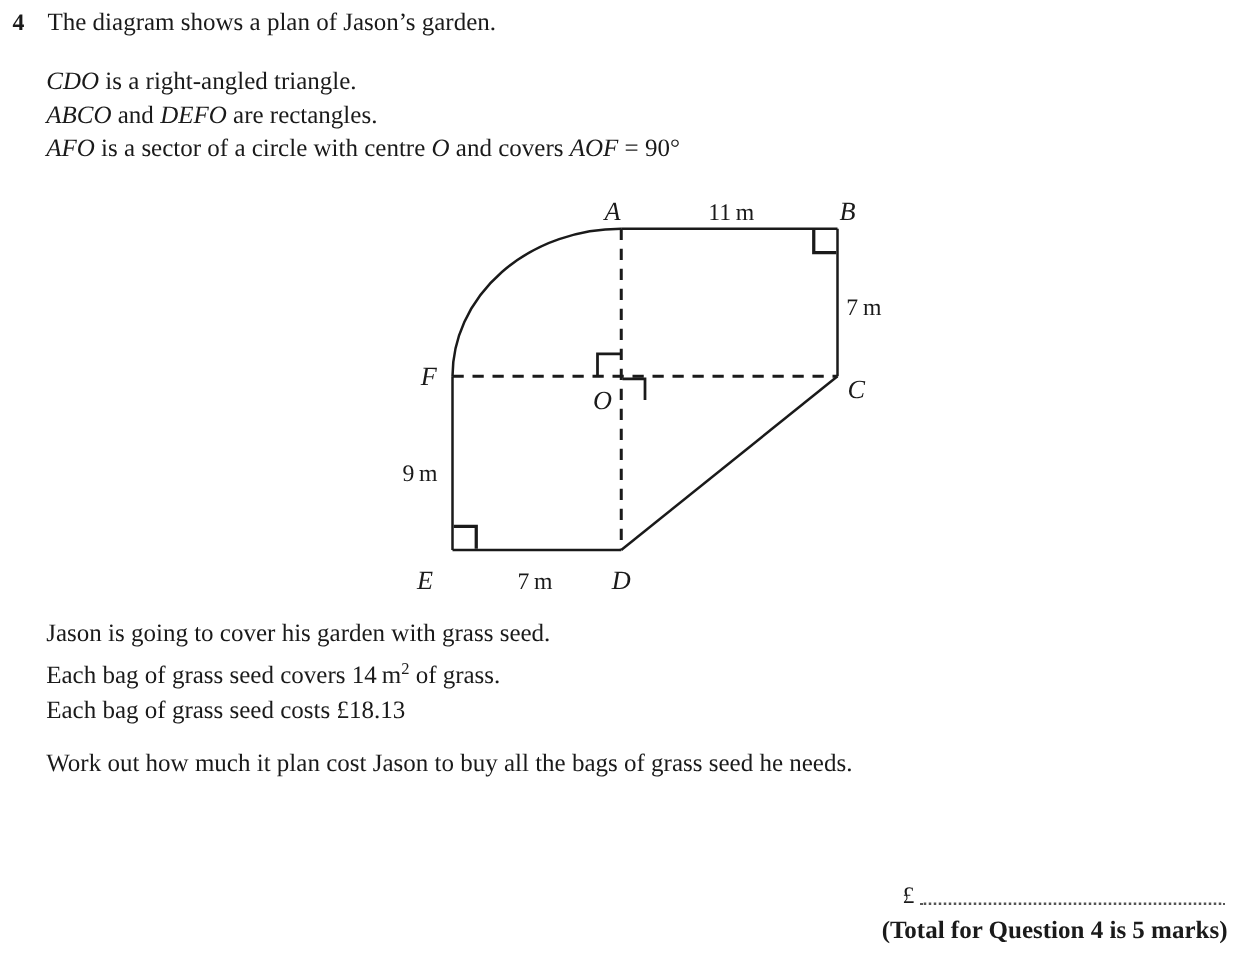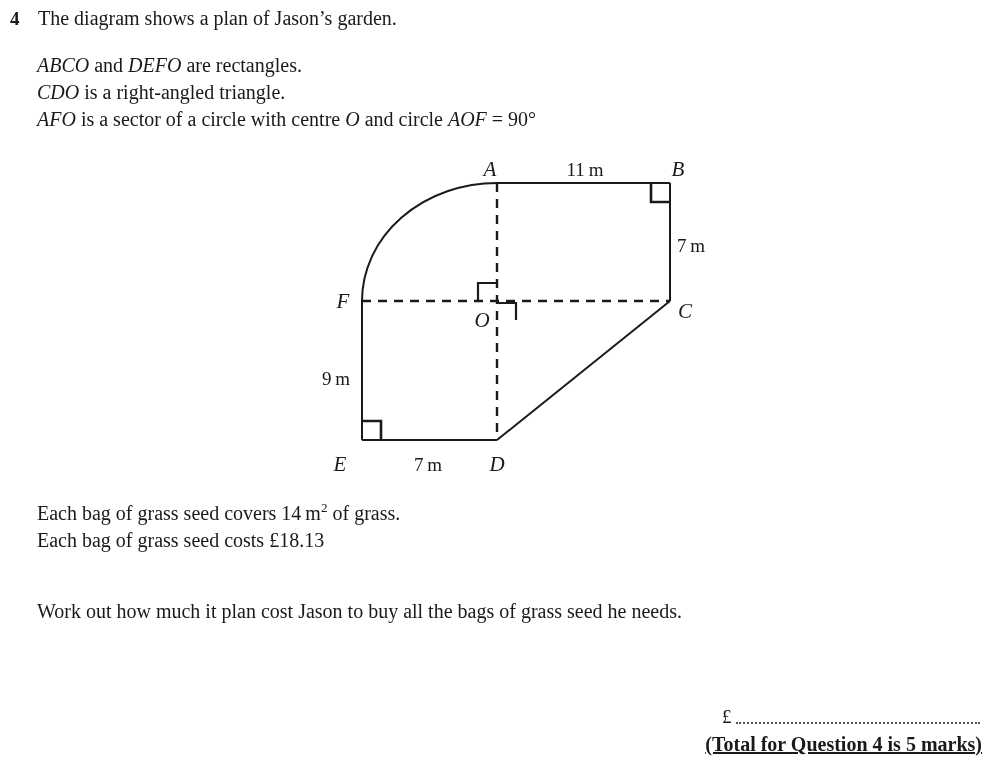--- a/index.html
+++ b/index.html
@@ -84,48 +84,47 @@
   }
 
   .total-line {
     position: absolute;
     left: 0px;
     top: 733px;
     width: 982px;
     text-align: right;
     font-weight: bold;
     font-size: 20px;
-    text-decoration: underline;
   }
 
   .sup { font-size: 0.66em; vertical-align: super; }
 
   svg text {
     font-family: "Liberation Serif", "DejaVu Serif", serif;
     fill: #1a1a1a;
   }
   .lbl   { font-size: 21px; font-style: italic; }
   .dim   { font-size: 19px; }
 </style>
 </head>
 <body>
 
 <div class="q-number">4</div>
 
 <div class="stem">The diagram shows a plan of Jason’s garden.</div>
 
 <div class="facts">
   <div class="line">
+    <span class="it">CDO</span><span> is a right-angled triangle.</span>
+  </div>
+  <div class="line">
     <span class="it">ABCO</span><span> and </span><span class="it">DEFO</span><span> are rectangles.</span>
   </div>
   <div class="line">
-    <span class="it">CDO</span><span> is a right-angled triangle.</span>
-  </div>
-  <div class="line">
-    <span class="it">AFO</span><span> is a sector of a circle with centre </span><span class="it">O</span><span> and circle </span><span class="it">AOF</span><span> = 90°</span>
+    <span class="it">AFO</span><span> is a sector of a circle with centre </span><span class="it">O</span><span> and covers </span><span class="it">AOF</span><span> = 90°</span>
   </div>
 </div>
 
 <svg class="diagram" viewBox="0 0 1000 500">
 
   <path d="M 497 183 L 670 183" fill="none" stroke="#1a1a1a" stroke-width="2"></path>
   <path d="M 670 183 L 670 301" fill="none" stroke="#1a1a1a" stroke-width="2"></path>
   <path d="M 670 301 L 497 440" fill="none" stroke="#1a1a1a" stroke-width="2"></path>
   <path d="M 497 440 L 362 440" fill="none" stroke="#1a1a1a" stroke-width="2"></path>
   <path d="M 362 440 L 362 301" fill="none" stroke="#1a1a1a" stroke-width="2"></path>
@@ -151,20 +150,21 @@
   <text class="lbl" x="343" y="308" text-anchor="middle">F</text>
   <text class="lbl" x="482" y="327" text-anchor="middle">O</text>
 
   <text class="dim" x="585" y="176" text-anchor="middle">11 m</text>
   <text class="dim" x="677" y="252" text-anchor="start">7 m</text>
   <text class="dim" x="350" y="385" text-anchor="end">9 m</text>
   <text class="dim" x="428" y="471" text-anchor="middle">7 m</text>
 </svg>
 
 <div class="body-text block-1">
+  <div class="line">Jason is going to cover his garden with grass seed.</div>
   <div class="line"><span>Each bag of grass seed covers 14 m</span><span class="sup">2</span><span> of grass.</span></div>
   <div class="line">Each bag of grass seed costs £18.13</div>
 </div>
 
 <div class="body-text block-2">
   <div class="line">Work out how much it plan cost Jason to buy all the bags of grass seed he needs.</div>
 </div>
 
 <div class="answer-row">
   <span class="pound">£</span>

